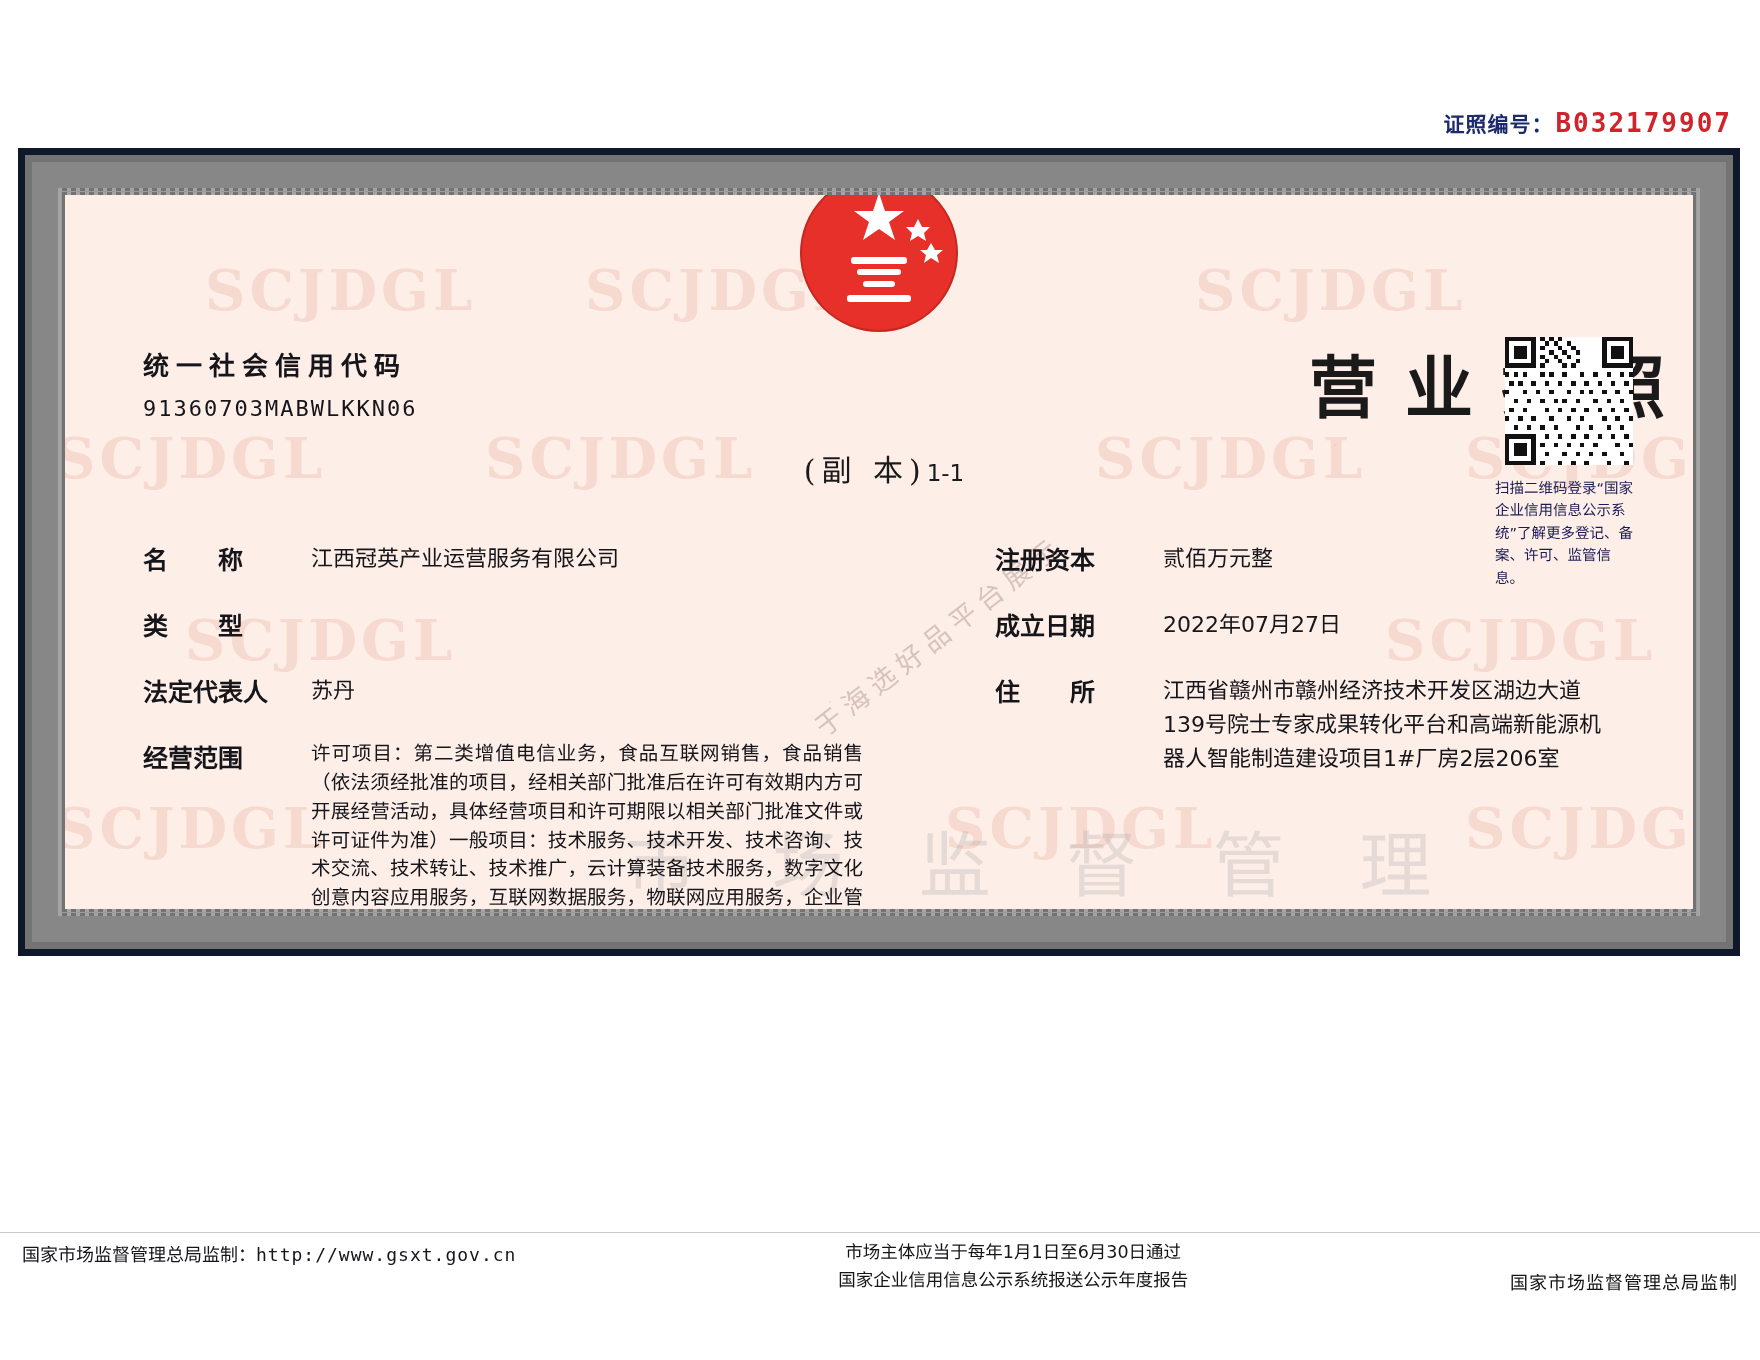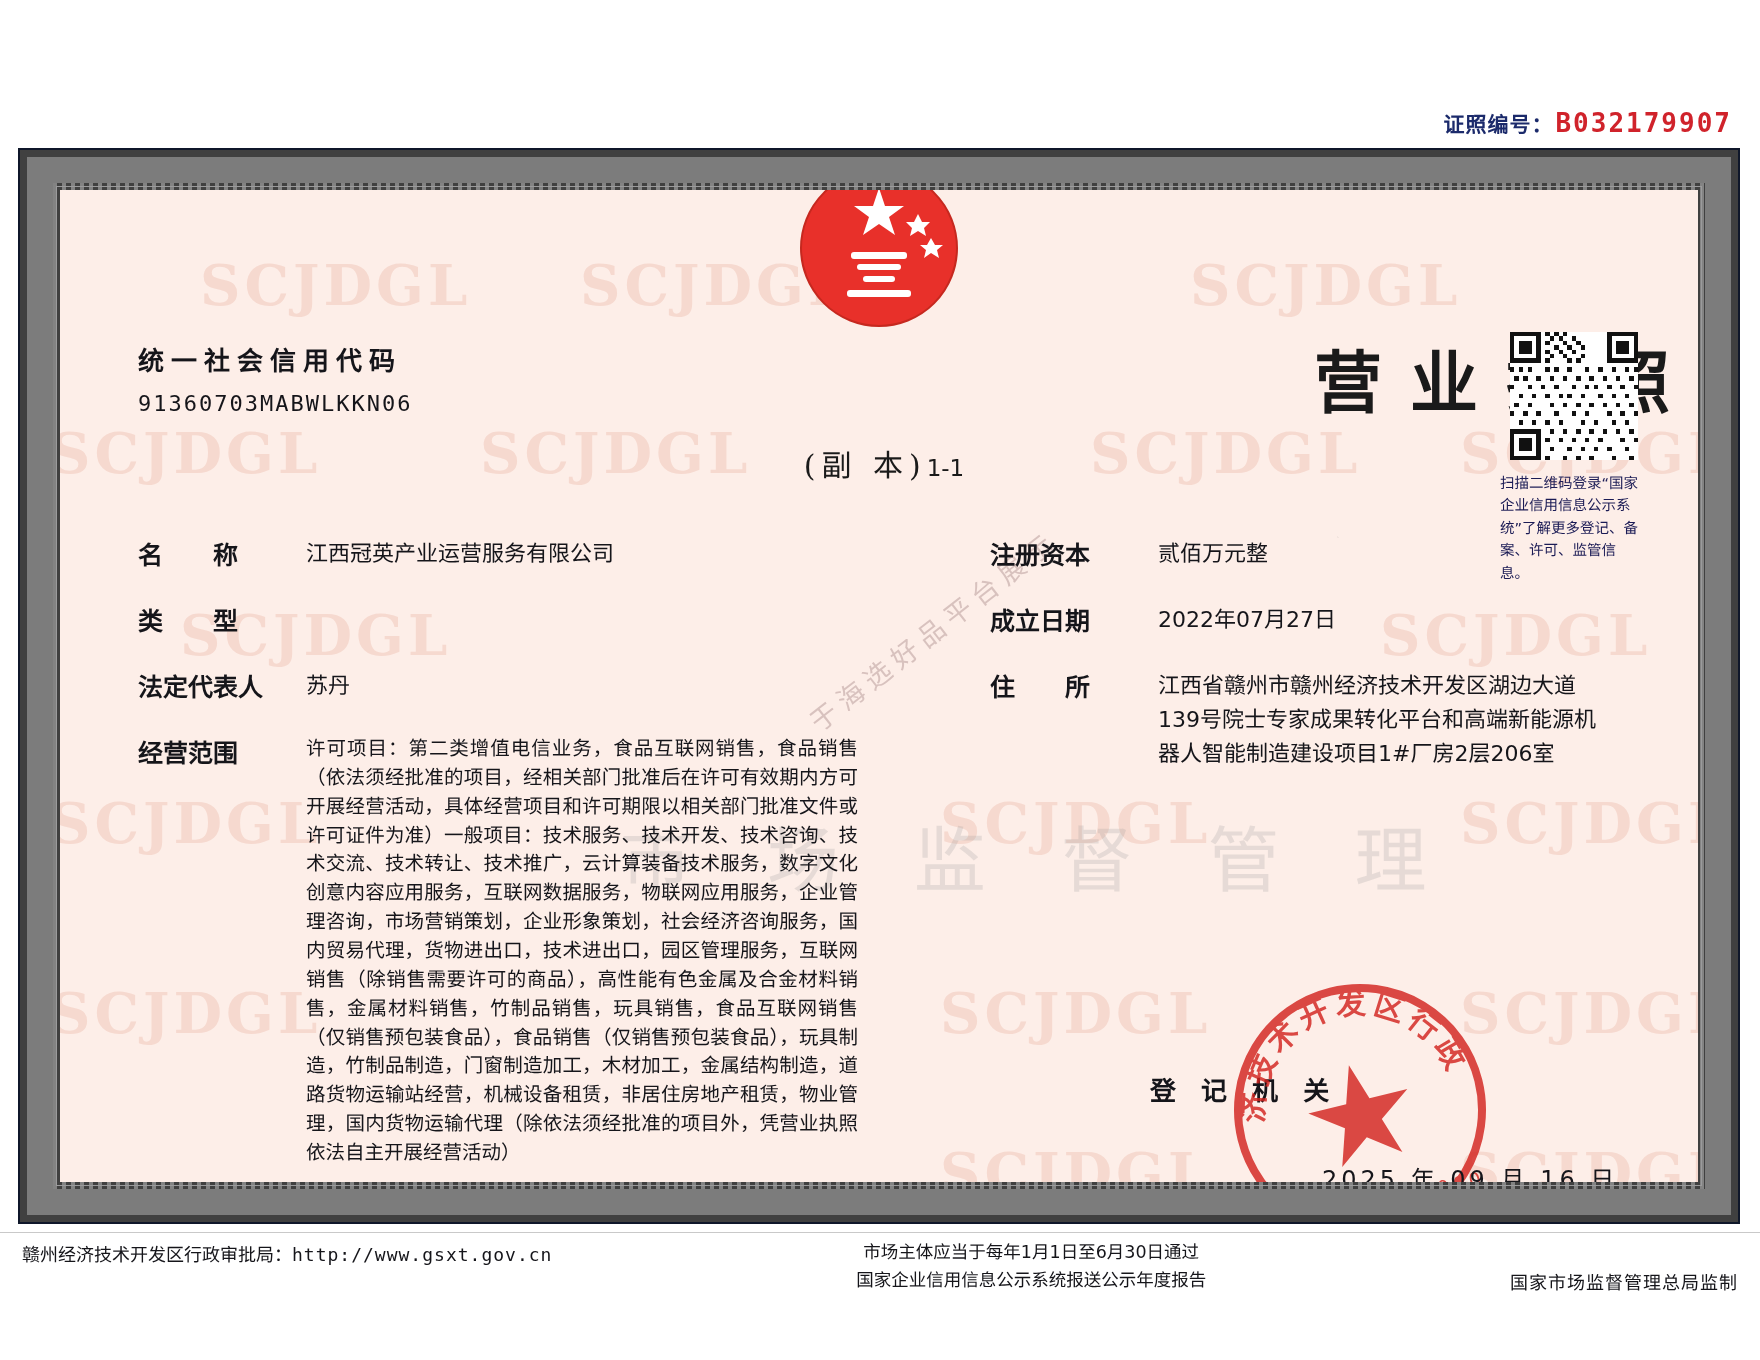--- a/index.html
+++ b/index.html
@@ -17,23 +17,23 @@
     display:flex; align-items:baseline; gap:2px;
     font-size:21px; letter-spacing:1px;
   }
   .cert-no .label{color:#1b2a6b; font-weight:bold; font-family:"DejaVu Sans",sans-serif;}
   .cert-no .value{color:#d0232b; font-weight:bold; font-size:26px; letter-spacing:2px;
                   font-family:"DejaVu Sans Mono","Liberation Mono",monospace;}
 
   
   .card{
     position:absolute;
-    left:18px; top:148px; width:1722px; height:1076px;
-    background:#404040;
-    border:2px solid #0f172a;
+    left:18px; top:148px; width:1722px; height:808px;
+    background:#737373;
+    border:7px solid #0f172a;
     box-sizing:border-box;
   }
   
   .card:before{
     content:"";
     position:absolute; left:7px; top:7px; right:7px; bottom:7px;
     border:26px solid #8d8d8e;
     box-sizing:border-box;
     opacity:.78;
     background:
@@ -465,20 +465,20 @@
     </div>
 
     <div class="issue-date">2025 年 09 月 16 日</div>
 
   </div>
 </div>
 
 <div class="hr-top"></div>
 <div class="footer">
   <div class="f-left">
-    <span>赣州经济技术开发区行政审批局：</span><span class="url">http://www.gsxt.gov.cn</span>
+    <span>国家市场监督管理总局监制：</span><span class="url">http://www.gsxt.gov.cn</span>
   </div>
   <div class="f-mid">
     <div>市场主体应当于每年1月1日至6月30日通过</div>
     <div>国家企业信用信息公示系统报送公示年度报告</div>
   </div>
   <div class="f-right">国家市场监督管理总局监制</div>
 </div>
 
 </body></html>

